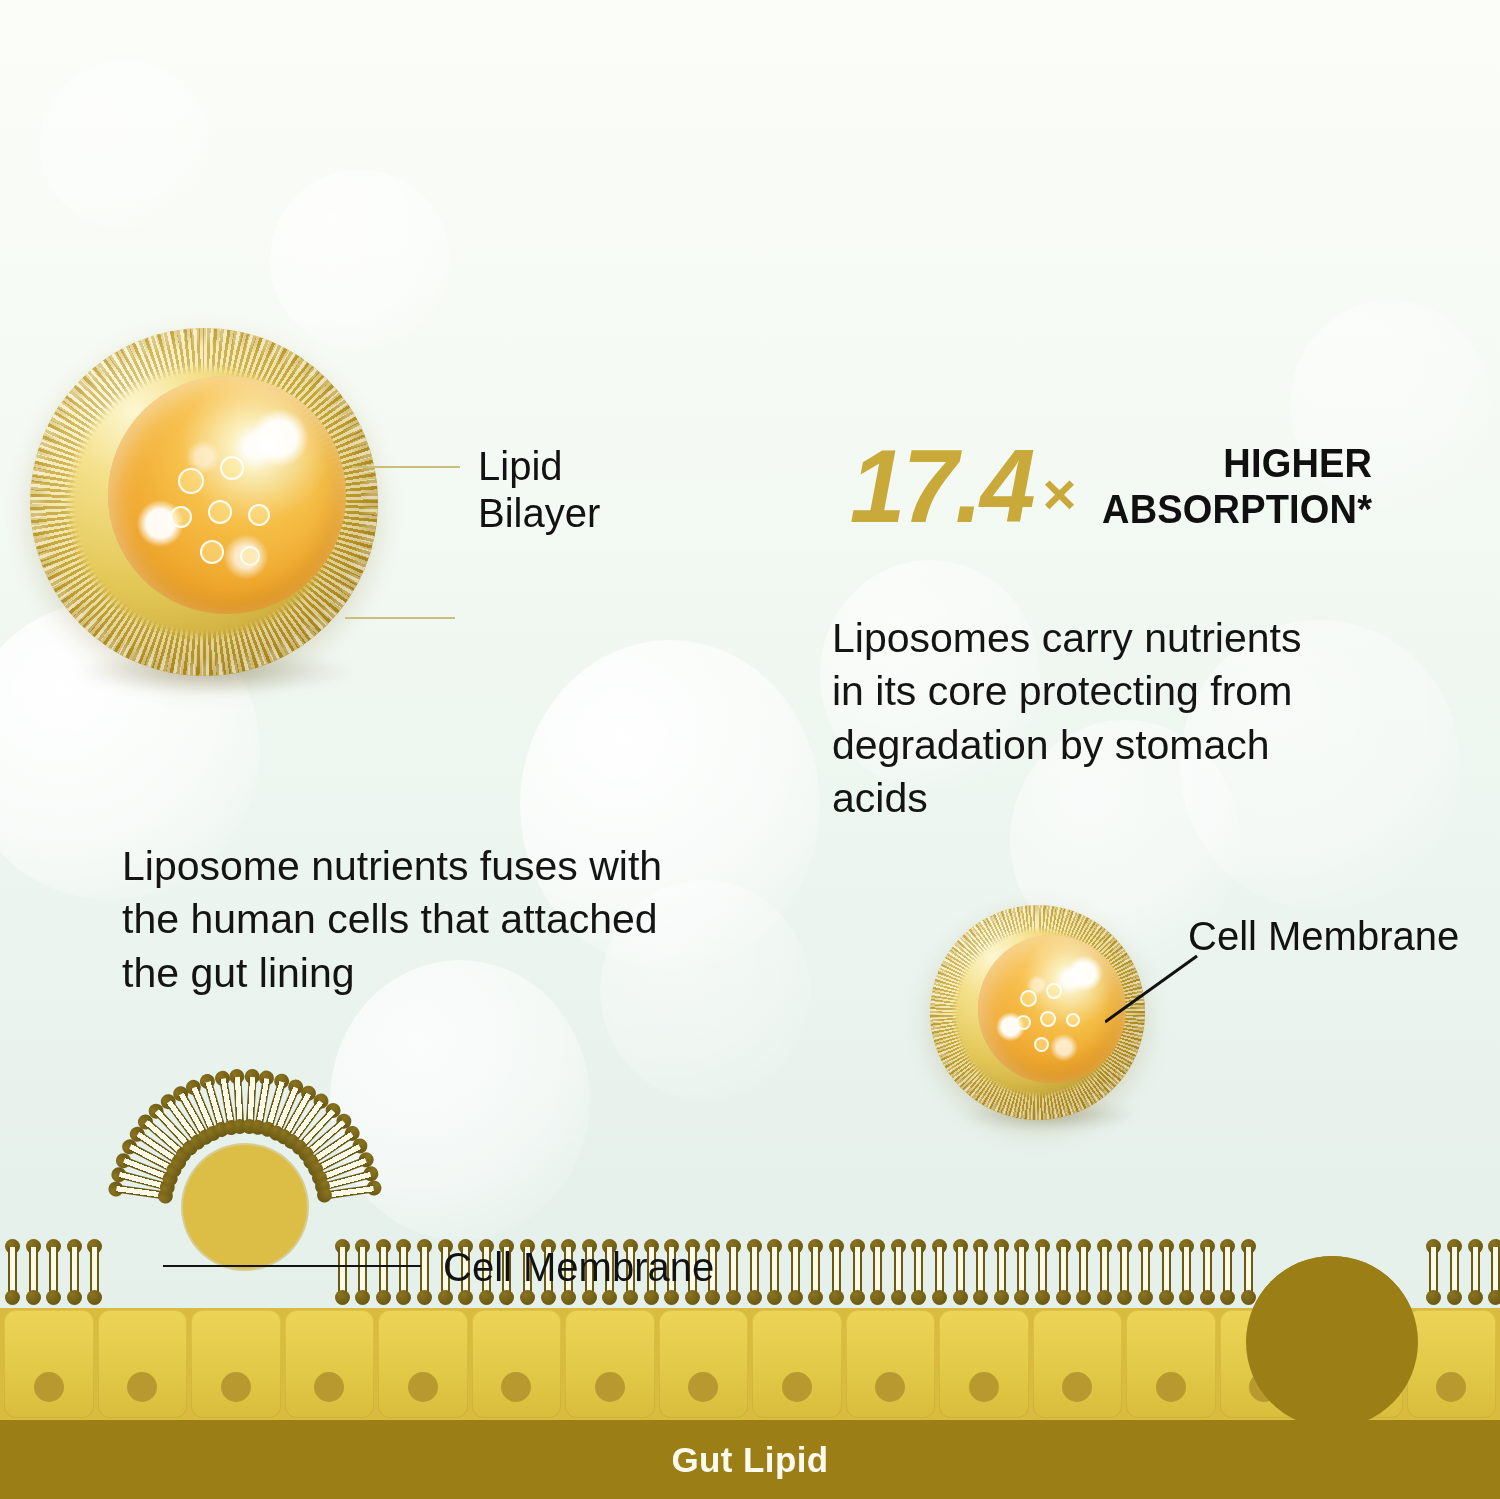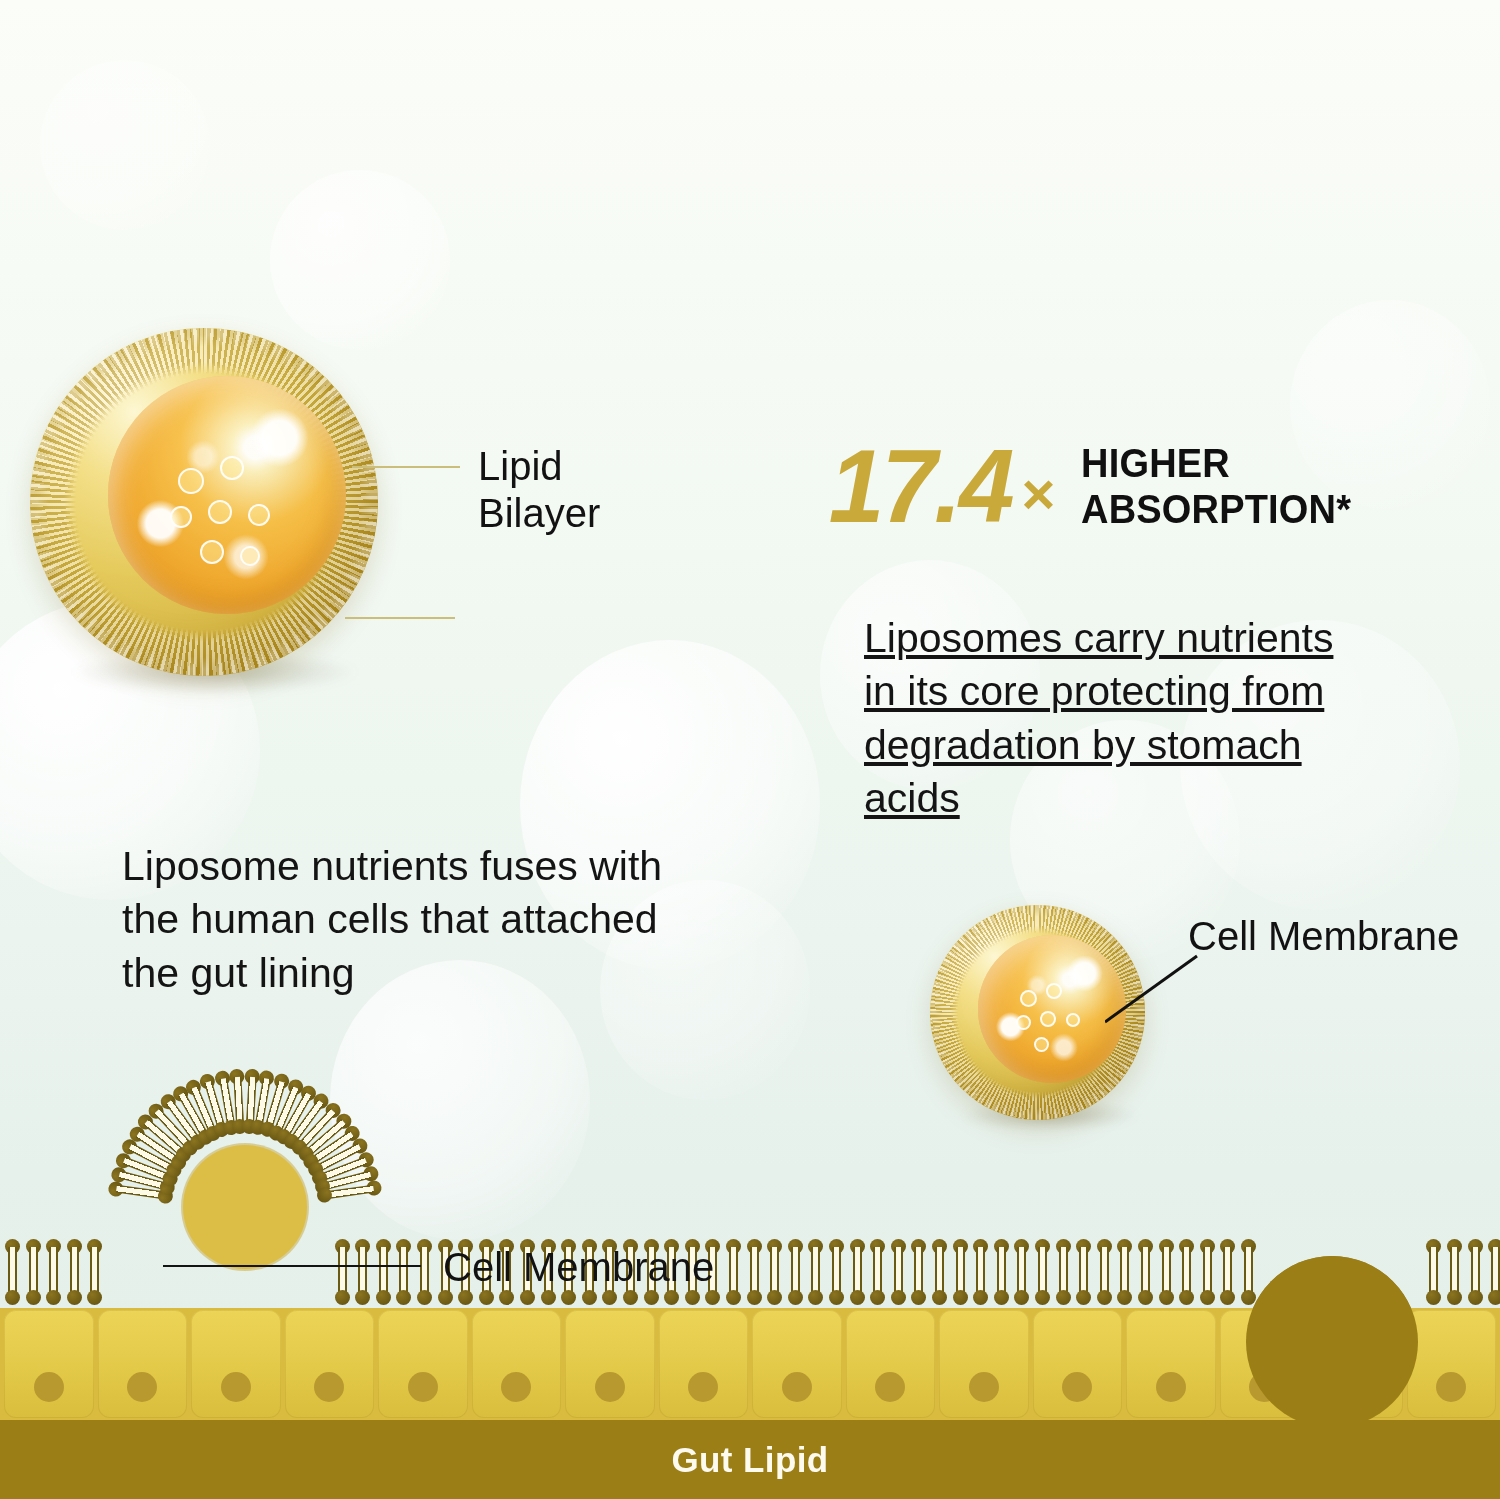--- a/index.html
+++ b/index.html
@@ -100,21 +100,21 @@
   .label {
     position:absolute;
     color:#121212;
     font-size:40px;
     line-height:1.18;
     font-weight:400;
     white-space:pre-line;
   }
 
   
-  .stat-wrap { position:absolute; left:825px; top:437px; display:flex; align-items:center; }
+  .stat-wrap { position:absolute; left:846px; top:437px; display:flex; align-items:center;text-align:right; }
   .stat-num {
     color:#c9a93a;
     font-size:104px;
     font-weight:bold;
     font-style:italic;
     letter-spacing:-3px;
     line-height:.95;
     font-family:"Liberation Sans Narrow","Liberation Sans",sans-serif;
     transform:scaleX(.96);
   }
@@ -239,21 +239,21 @@
 
   <div class="lead-h" style="left:345px;top:617px;width:110px;background:#cbbd7a;"></div>
 
   <div class="stat-wrap">
     <div class="stat-num">17.4</div>
     <div class="stat-x">×</div>
     <div class="stat-label">HIGHER
 ABSORPTION*</div>
   </div>
 
-  <div class="para" style="left:864px;top:612px;width:600px;text-decoration:underline;">Liposomes carry nutrients
+  <div class="para" style="left:832px;top:612px;width:600px;">Liposomes carry nutrients
 in its core protecting from
 degradation by stomach
 acids</div>
 
   <div class="para" style="left:122px;top:840px;width:640px;">Liposome nutrients fuses with
 the human cells that attached
 the gut lining</div>
 
   <div class="lipo-shadow" style="left:960px;top:1100px;width:180px;height:30px;"></div>
   <div class="liposome" style="left:930px;top:905px;width:215px;height:215px;">

